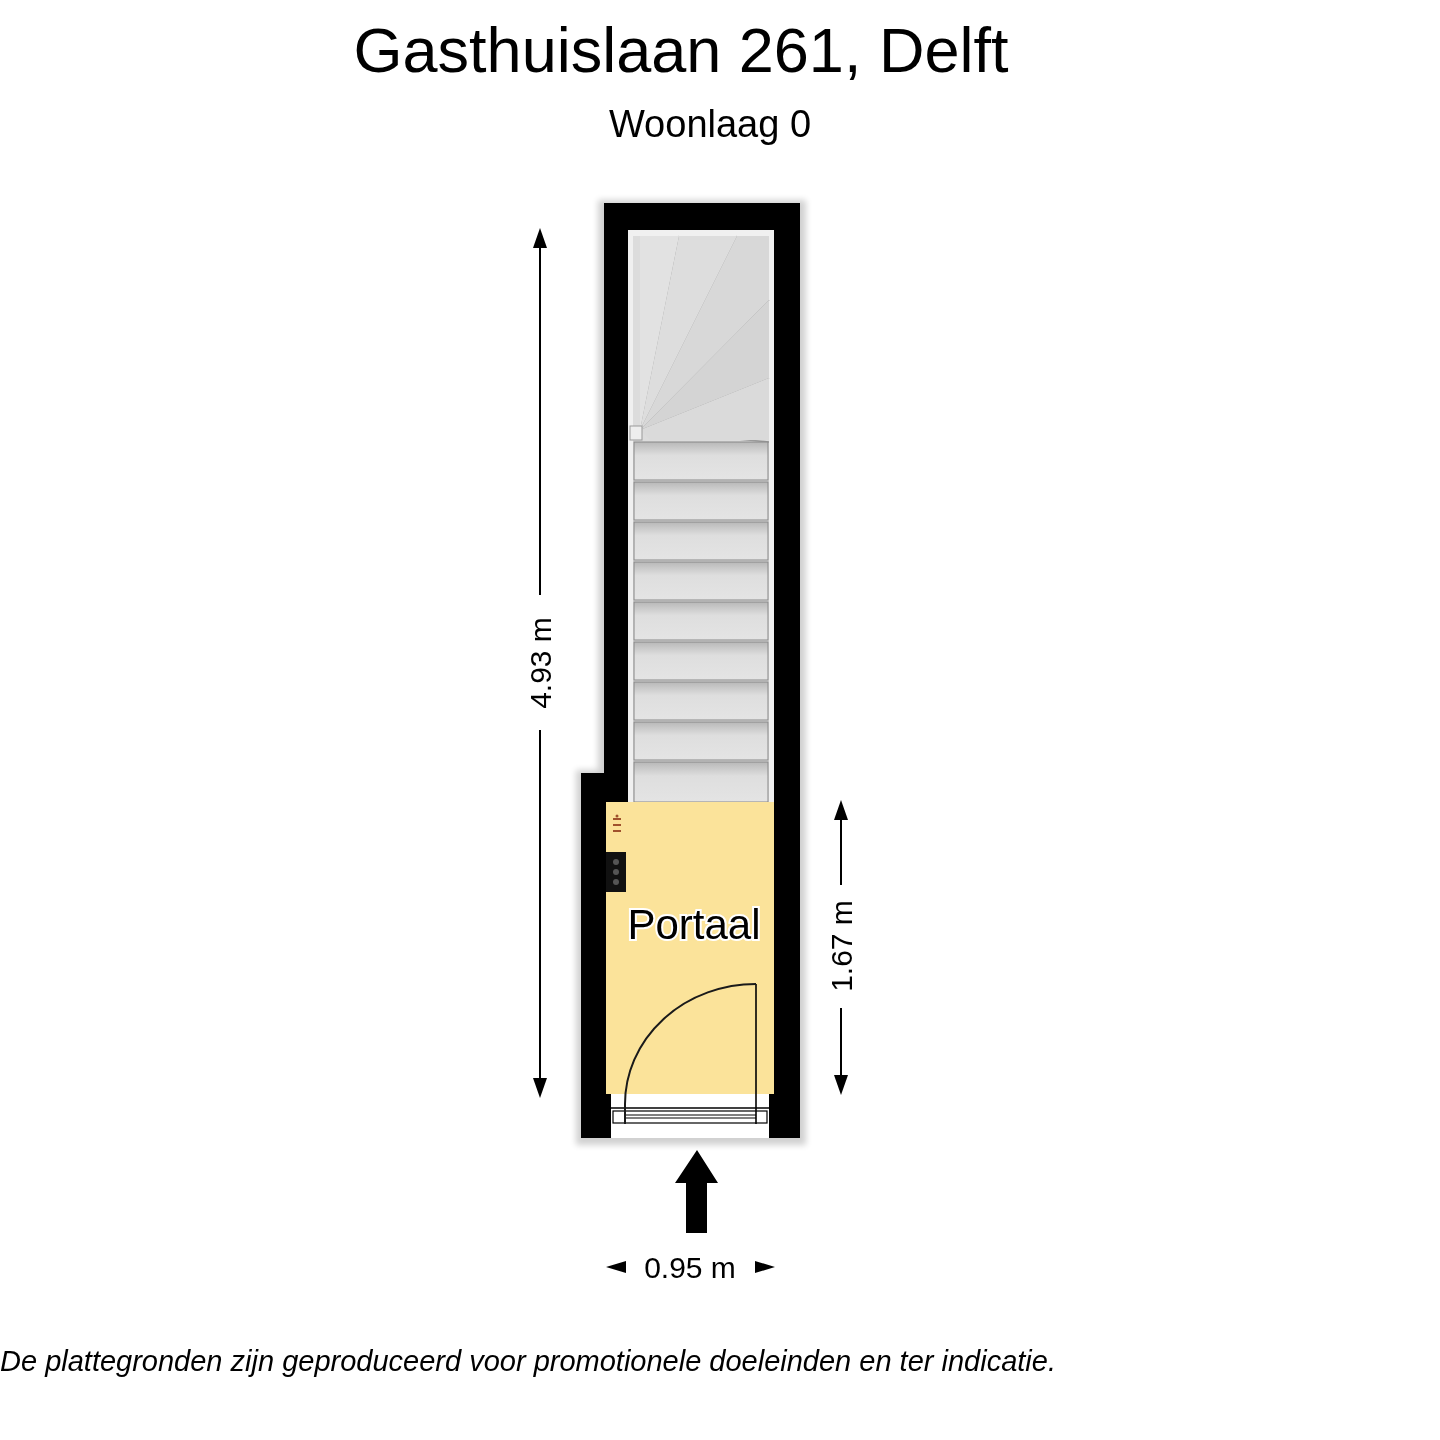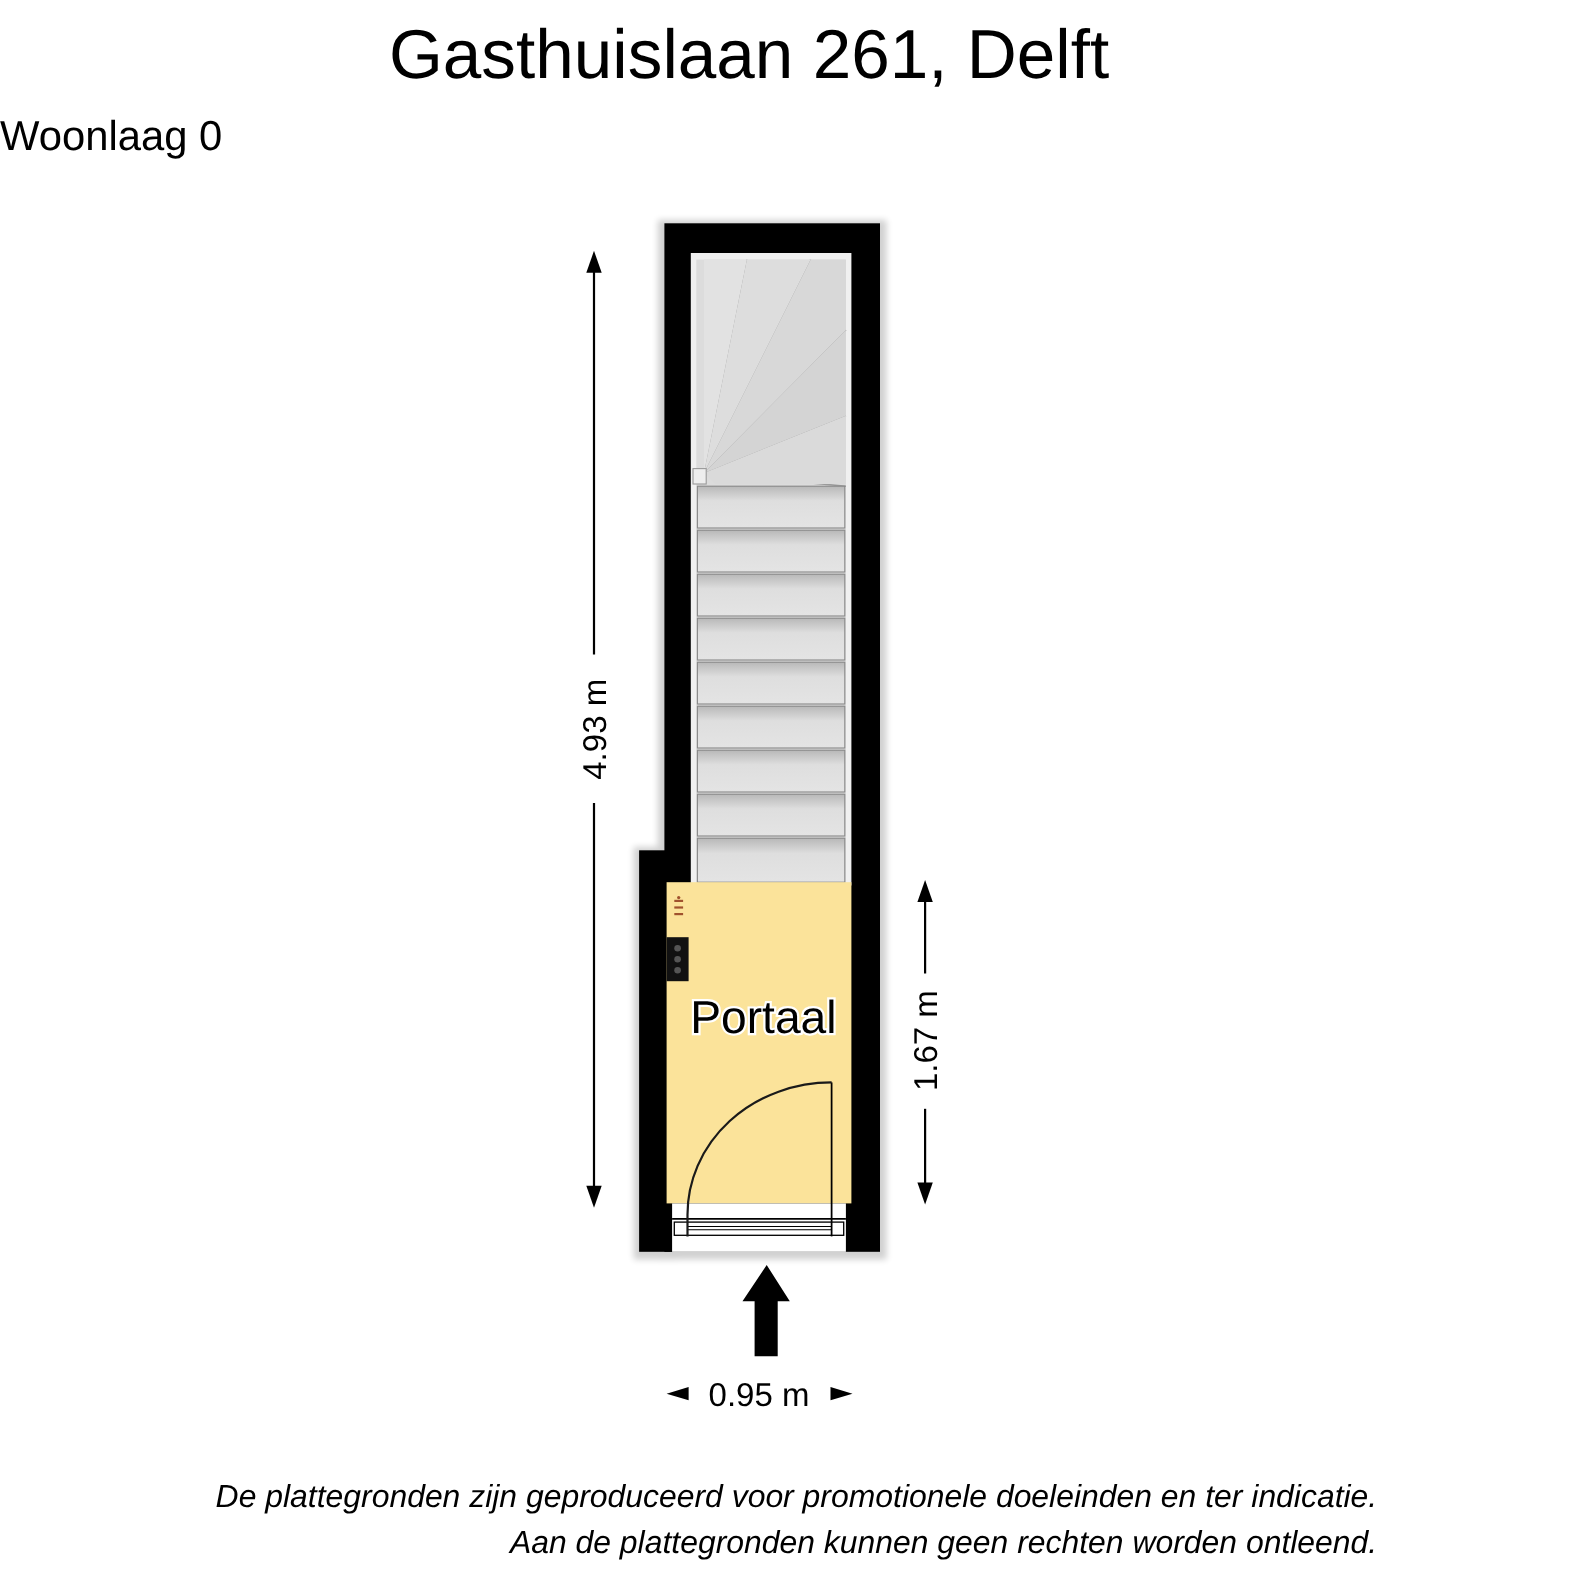--- a/index.html
+++ b/index.html
@@ -1,20 +1,20 @@
 <!DOCTYPE html>
 <html><head>
 <meta charset="utf-8">
 <style>
   html, body { margin:0; padding:0; background:#ffffff; }
   body { width:1440px; height:1440px; position:relative; overflow:hidden; font-family:"Liberation Sans", sans-serif; color:#000; }
   .title { position:absolute; left:0; width:1362px; top:12px; text-align:center; font-size:63px; line-height:76px; }
-  .subtitle { position:absolute; left:0; width:1388px; top:102px; font-size:38px; line-height:44px; }
+  .subtitle { position:absolute; left:16px; width:1388px; top:102px; text-align:center; font-size:38px; line-height:44px; }
   .plan { position:absolute; left:0; top:0; width:1440px; height:1440px; }
-  .disclaimer { position:absolute; left:0; width:1252px; top:1340px; text-align:right; font-size:29px; line-height:42px; font-style:italic; }
+  .disclaimer { position:absolute; left:0; width:1252px; top:1340px; text-align:left; font-size:29px; line-height:42px; font-style:italic; }
   .dim-label { font-family:"Liberation Sans", sans-serif; font-size:30px; fill:#000; }
   .room-label { font-family:"Liberation Sans", sans-serif; font-size:42px; fill:#000; }
 </style>
 </head>
 <body>
 
 <div class="title">Gasthuislaan 261, Delft</div>
 <div class="subtitle">Woonlaag 0</div>
 
 <svg class="plan" viewBox="0 0 1440 1440" xmlns="http://www.w3.org/2000/svg">
@@ -118,14 +118,13 @@
 
   <g>
     <polygon points="606,1267 626,1261 626,1273" fill="#000"></polygon>
     <polygon points="775,1267 755,1261 755,1273" fill="#000"></polygon>
     <text class="dim-label" x="690" y="1278" text-anchor="middle">0.95 m</text>
   </g>
 </svg>
 
 <div class="disclaimer">
   <div>De plattegronden zijn geproduceerd voor promotionele doeleinden en ter indicatie.</div>
-  <div>Aan de plattegronden kunnen geen rechten worden ontleend.</div>
 </div>
 
 </body></html>

